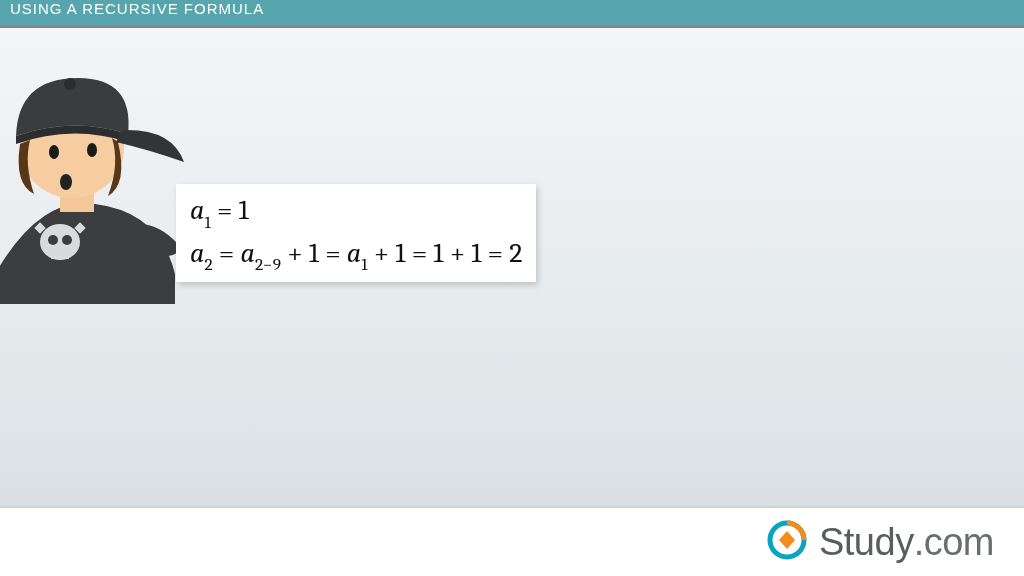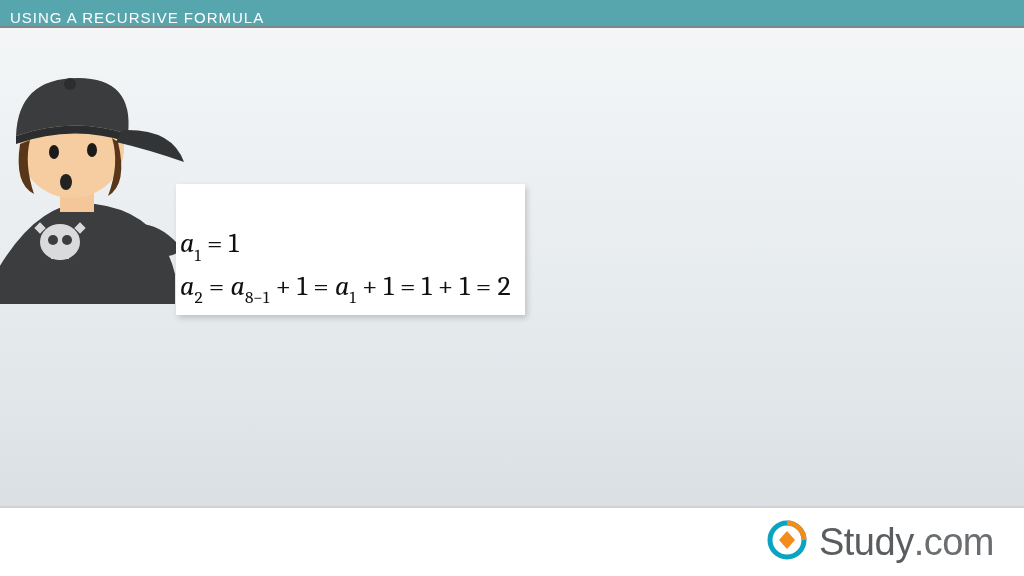--- a/index.html
+++ b/index.html
@@ -10,21 +10,21 @@
     position: relative;
   }
 
   
   .title-bar {
     position: absolute;
     top: 0; left: 0; right: 0;
     height: 26px;
     background: #58a6ad;
     display: flex;
-    align-items: flex-end;
+    align-items: flex-start;
     padding-left: 10px;
   }
   .title-bar .title {
     color: #ffffff;
     font-size: 15px;
     letter-spacing: 1px;
     font-weight: 400;
   }
   .title-underline {
     position: absolute;
@@ -63,23 +63,22 @@
     position: absolute;
     top: 184px;
     left: 176px;
     background: #ffffff;
     box-shadow: 2px 3px 6px rgba(0,0,0,0.18);
   }
   .formula {
     font-family: "Cambria", "Georgia", "Times New Roman", serif;
     font-size: 28px;
     color: #111;
-    padding: 6px 14px 6px 4px;
+    padding: 6px 14px 6px 14px;
     line-height: 1.45;
-    margin-top: 33px;
   }
   .formula .row { white-space: nowrap; }
   .formula i { font-style: italic; }
   .formula sub { font-size: 0.62em; vertical-align: sub; position: relative; top: 2px; }
 
   
   .character {
     position: absolute;
     top: 44px;
     left: 0;
@@ -131,21 +130,21 @@
     <ellipse cx="54" cy="108" rx="5" ry="7" fill="#1a1a1a"></ellipse>
     <ellipse cx="92" cy="106" rx="5" ry="7" fill="#1a1a1a"></ellipse>
 
     <ellipse cx="66" cy="138" rx="6" ry="8" fill="#222"></ellipse>
   </svg>
 </div>
 
 <div class="formula-card">
   <div class="formula">
     <div class="row"><i>a</i><sub>1</sub> = 1</div>
-    <div class="row"><i>a</i><sub>2</sub> = <i>a</i><sub>8−1</sub> + 1 = <i>a</i><sub>1</sub> + 1 = 1 + 1 = 2</div>
+    <div class="row"><i>a</i><sub>2</sub> = <i>a</i><sub>2−9</sub> + 1 = <i>a</i><sub>1</sub> + 1 = 1 + 1 = 2</div>
   </div>
 </div>
 
 <div class="bottom-bar">
   <div class="brand">
     <span>
       <svg width="40" height="40" viewBox="0 0 40 40">
         <circle cx="20" cy="20" r="17" fill="none" stroke="#0aa3c2" stroke-width="5"></circle>
         <path d="M20 3 A17 17 0 0 1 37 20" fill="none" stroke="#f28c1c" stroke-width="5"></path>
         <polygon points="20,11 28,20 20,29 12,20" fill="#f28c1c"></polygon>

